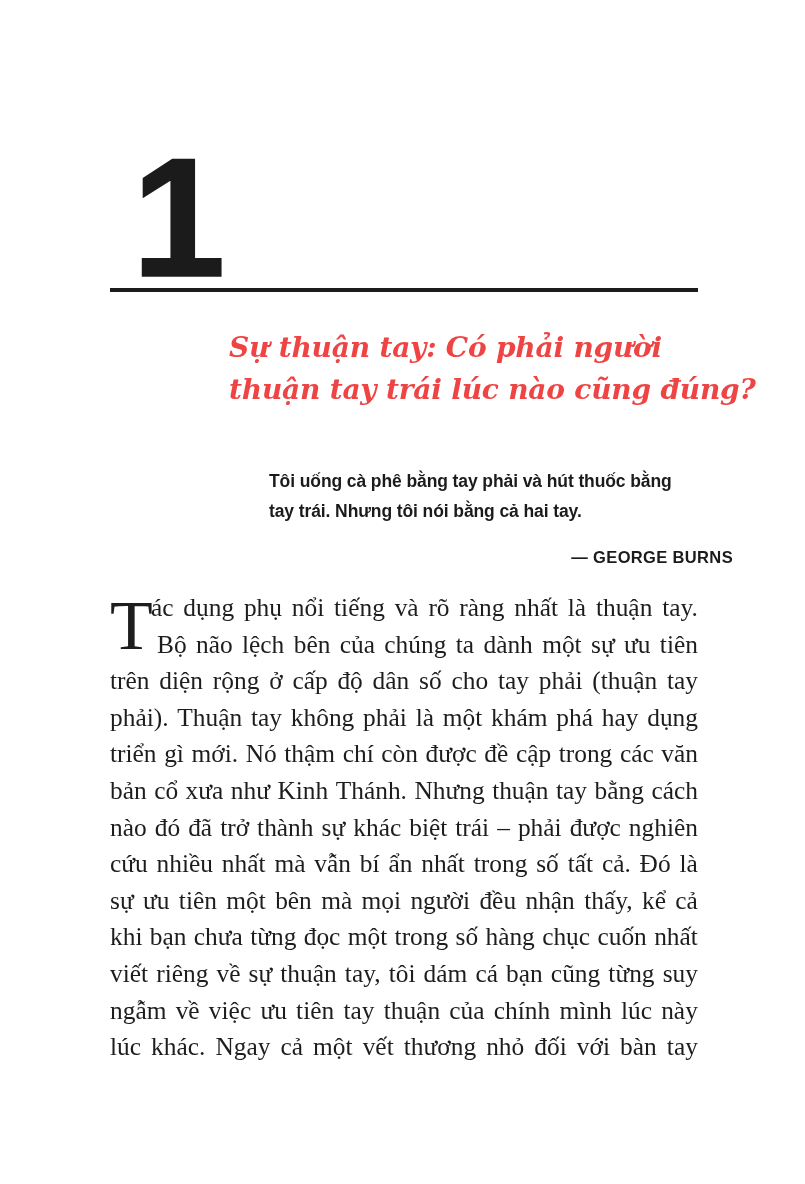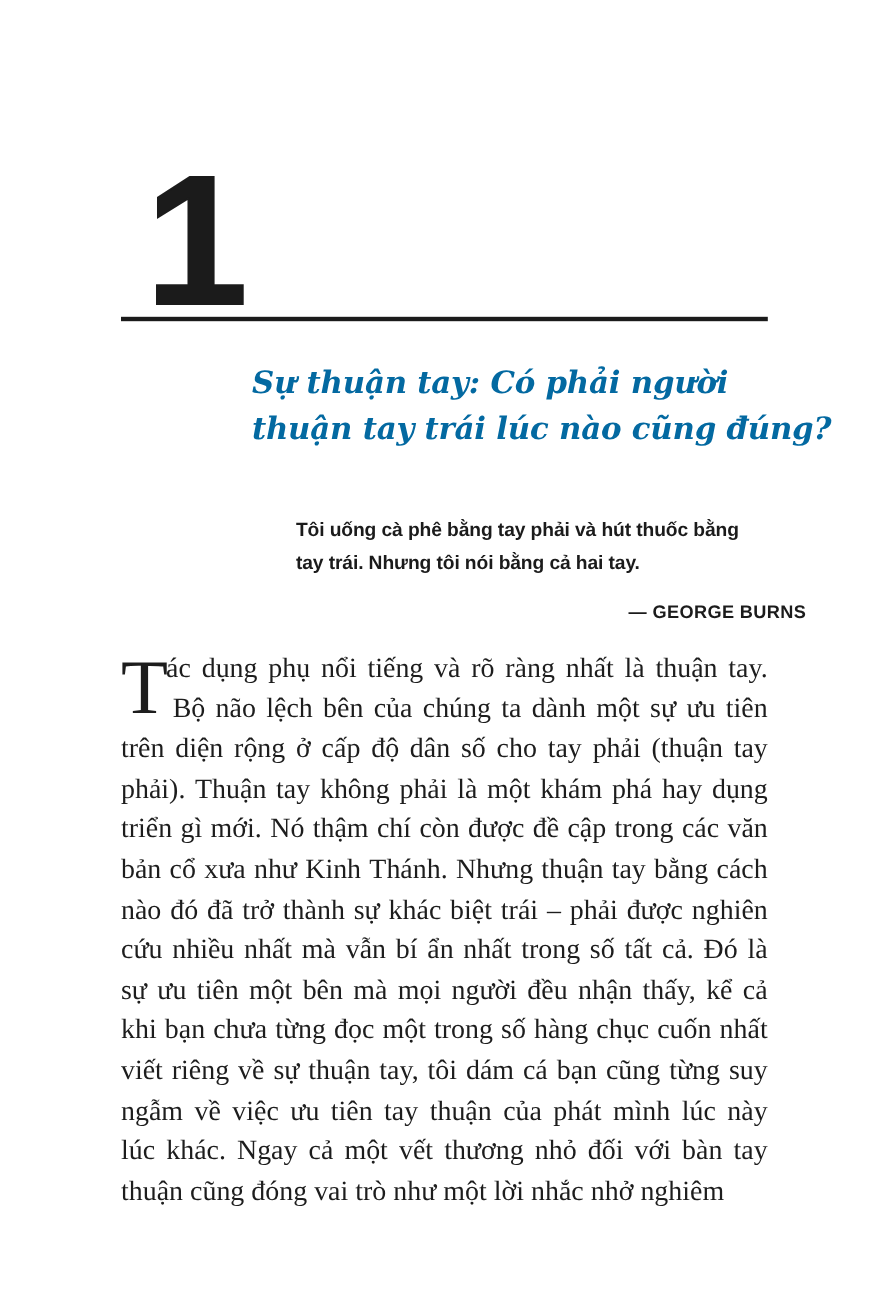--- a/index.html
+++ b/index.html
@@ -53,21 +53,21 @@
   .chapter-title {
     position: absolute;
     left: 229px;
     top: 308px;
     width: 470px;
     font-family: "DejaVu Serif", "Liberation Serif", serif;
     font-style: italic;
     font-weight: bold;
     font-size: 28px;
     line-height: 42px;
-    color: #0369a1;
+    color: #ef4444;
     letter-spacing: -0.2px;
   }
   .chapter-title .tline {
     display: block;
     white-space: nowrap;
   }
 
   
   .epigraph {
     position: absolute;
@@ -160,19 +160,18 @@
         <div class="line indent-2 just"><span>Bộ</span><span>não</span><span>lệch</span><span>bên</span><span>của</span><span>chúng</span><span>ta</span><span>dành</span><span>một</span><span>sự</span><span>ưu</span><span>tiên</span></div>
         <div class="line just"><span>trên</span><span>diện</span><span>rộng</span><span>ở</span><span>cấp</span><span>độ</span><span>dân</span><span>số</span><span>cho</span><span>tay</span><span>phải</span><span>(thuận</span><span>tay</span></div>
         <div class="line just"><span>phải).</span><span>Thuận</span><span>tay</span><span>không</span><span>phải</span><span>là</span><span>một</span><span>khám</span><span>phá</span><span>hay</span><span>dụng</span></div>
         <div class="line just"><span>triển</span><span>gì</span><span>mới.</span><span>Nó</span><span>thậm</span><span>chí</span><span>còn</span><span>được</span><span>đề</span><span>cập</span><span>trong</span><span>các</span><span>văn</span></div>
         <div class="line just"><span>bản</span><span>cổ</span><span>xưa</span><span>như</span><span>Kinh</span><span>Thánh.</span><span>Nhưng</span><span>thuận</span><span>tay</span><span>bằng</span><span>cách</span></div>
         <div class="line just"><span>nào</span><span>đó</span><span>đã</span><span>trở</span><span>thành</span><span>sự</span><span>khác</span><span>biệt</span><span>trái</span><span>–</span><span>phải</span><span>được</span><span>nghiên</span></div>
         <div class="line just"><span>cứu</span><span>nhiều</span><span>nhất</span><span>mà</span><span>vẫn</span><span>bí</span><span>ẩn</span><span>nhất</span><span>trong</span><span>số</span><span>tất</span><span>cả.</span><span>Đó</span><span>là</span></div>
         <div class="line just"><span>sự</span><span>ưu</span><span>tiên</span><span>một</span><span>bên</span><span>mà</span><span>mọi</span><span>người</span><span>đều</span><span>nhận</span><span>thấy,</span><span>kể</span><span>cả</span></div>
         <div class="line just"><span>khi</span><span>bạn</span><span>chưa</span><span>từng</span><span>đọc</span><span>một</span><span>trong</span><span>số</span><span>hàng</span><span>chục</span><span>cuốn</span><span>nhất</span></div>
         <div class="line just"><span>viết</span><span>riêng</span><span>về</span><span>sự</span><span>thuận</span><span>tay,</span><span>tôi</span><span>dám</span><span>cá</span><span>bạn</span><span>cũng</span><span>từng</span><span>suy</span></div>
-        <div class="line just"><span>ngẫm</span><span>về</span><span>việc</span><span>ưu</span><span>tiên</span><span>tay</span><span>thuận</span><span>của</span><span>phát</span><span>mình</span><span>lúc</span><span>này</span></div>
+        <div class="line just"><span>ngẫm</span><span>về</span><span>việc</span><span>ưu</span><span>tiên</span><span>tay</span><span>thuận</span><span>của</span><span>chính</span><span>mình</span><span>lúc</span><span>này</span></div>
         <div class="line just"><span>lúc</span><span>khác.</span><span>Ngay</span><span>cả</span><span>một</span><span>vết</span><span>thương</span><span>nhỏ</span><span>đối</span><span>với</span><span>bàn</span><span>tay</span></div>
-        <div class="line">thuận cũng đóng vai trò như một lời nhắc nhở nghiêm</div>
       </div>
   </div>
 
 </div>
 
 </body></html>

